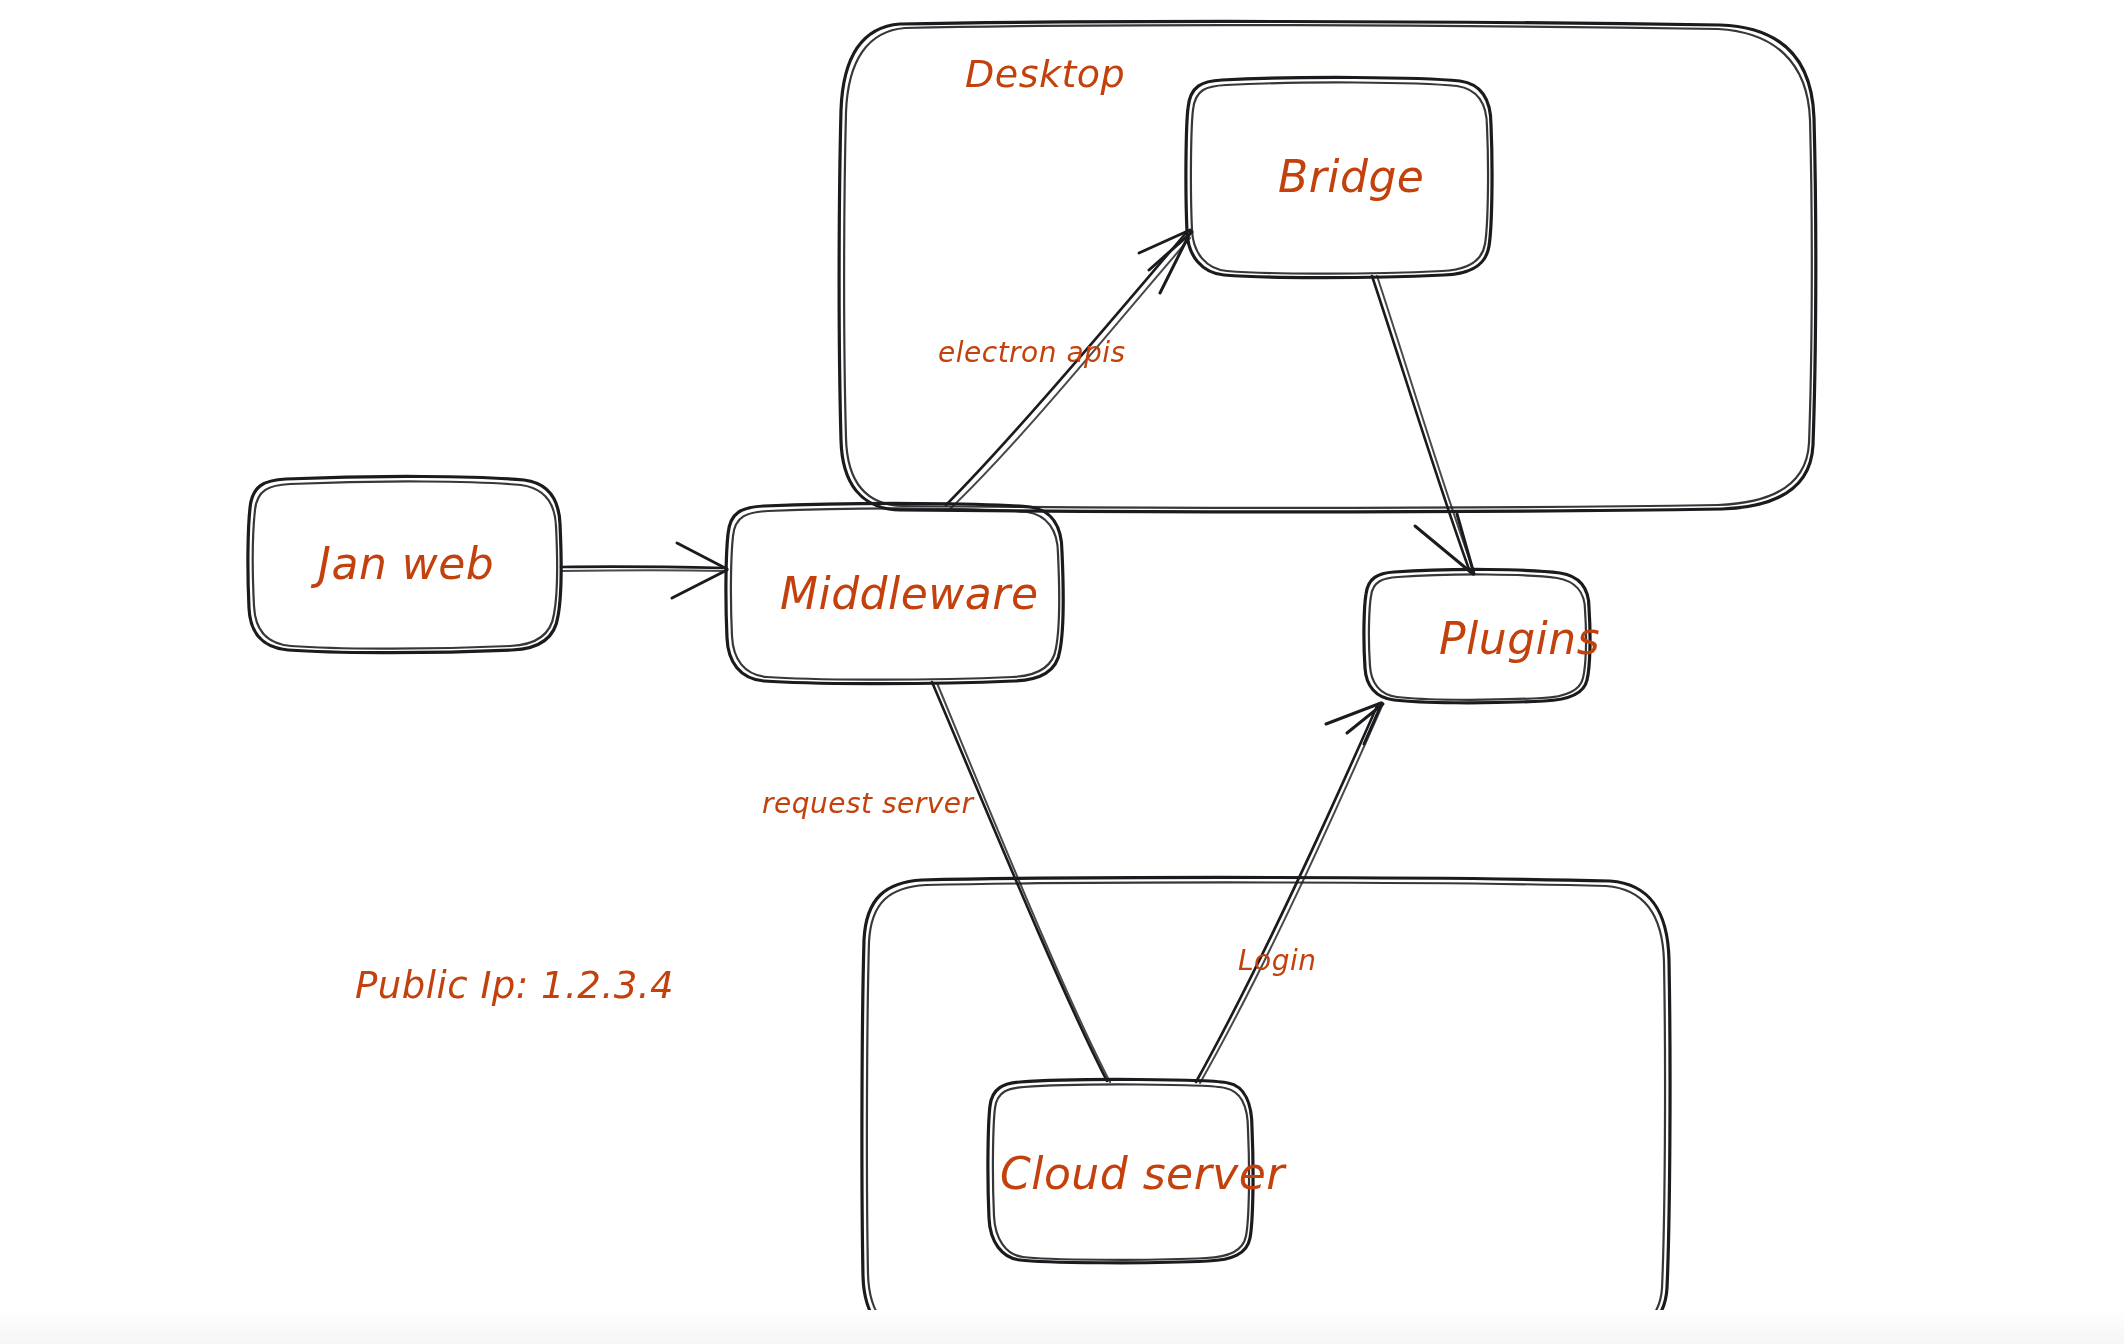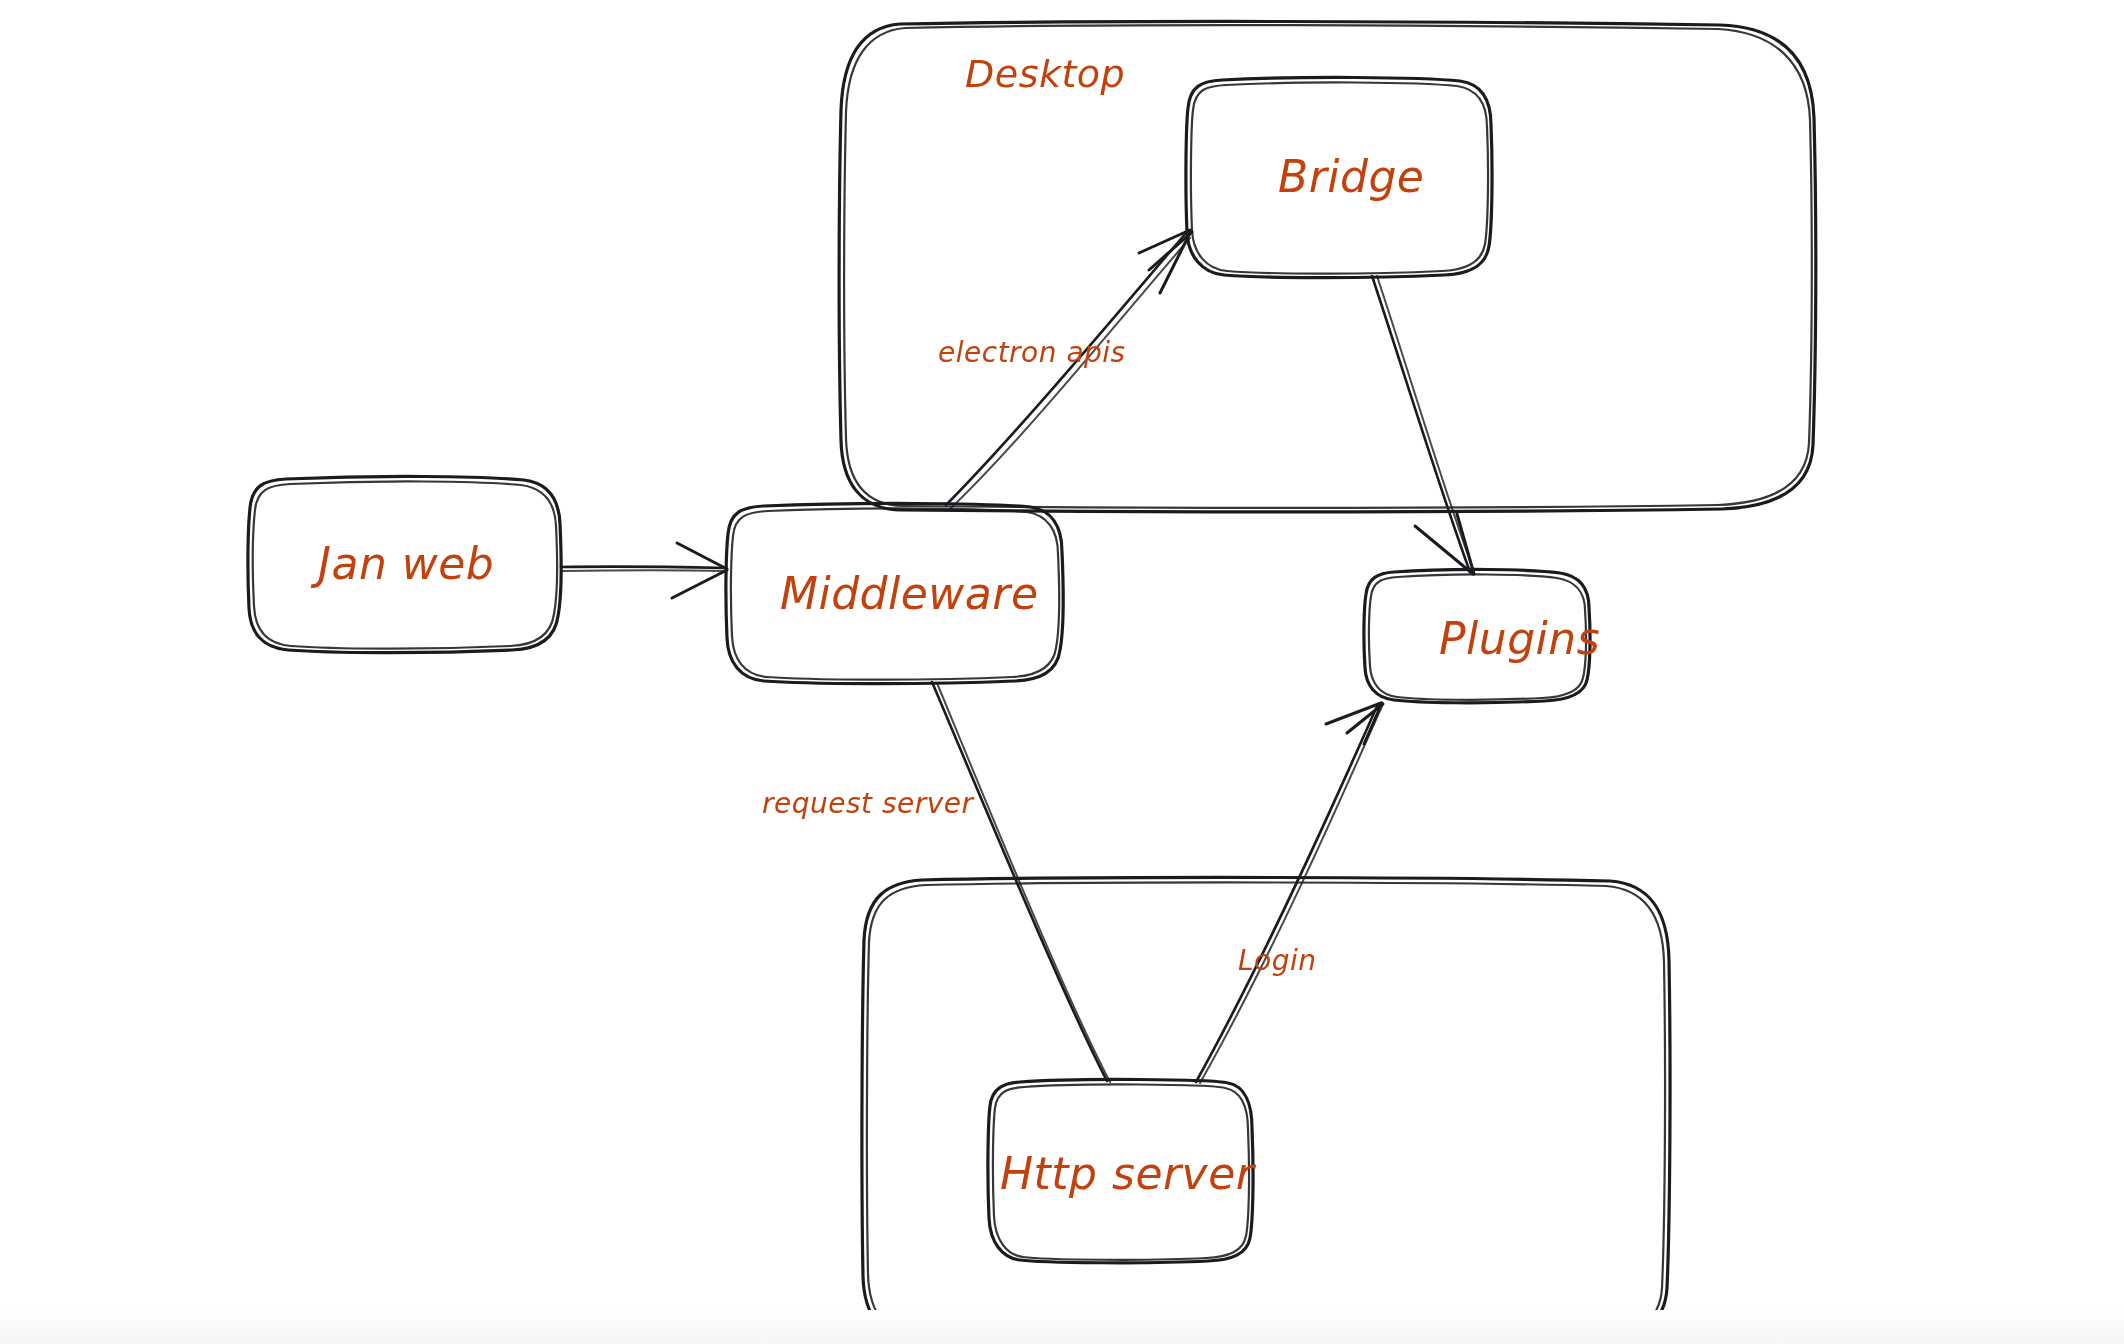--- a/index.html
+++ b/index.html
@@ -274,24 +274,25 @@
   <div class="hand-text edge-label" style="left:1238px; top:944px;">Login</div>
 
   <div class="hand-text node-label" style="left:318px; top:538px;">Jan web</div>
 
   <div class="hand-text node-label" style="left:780px; top:568px;">Middleware</div>
 
   <div class="hand-text node-label" style="left:1278px; top:151px;">Bridge</div>
 
   <div class="hand-text node-label" style="left:1398px; top:613px;margin-left:41px;">Plugins</div>
 
-  <div class="hand-text node-label" style="left:1000px; top:1148px;">Http server</div>
+  <div class="hand-text node-label" style="left:1000px; top:1148px;">Cloud server</div>
 
   <div class="hand-text edge-label" style="left:938px; top:336px;">electron apis</div>
 
   <div class="hand-text edge-label" style="left:762px; top:787px;">request server</div>
 
   <div style="position:absolute; left:355px; top:963px;">
+    <div class="hand-text note-text" style="position:relative; left:0; top:0;">Public Ip: 1.2.3.4</div>
   </div>
 
   <div id="bottom-strip"></div>
 
 </div>
 
 </body></html>

